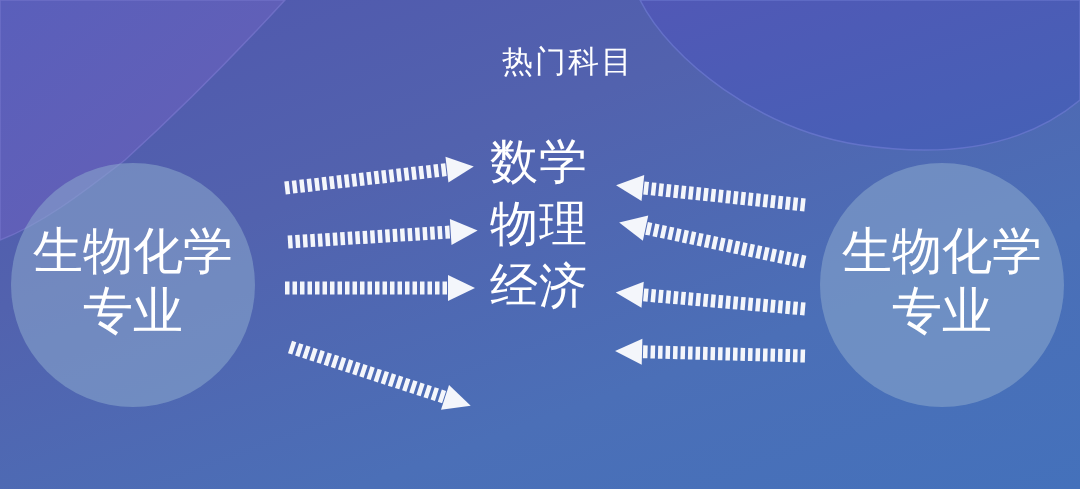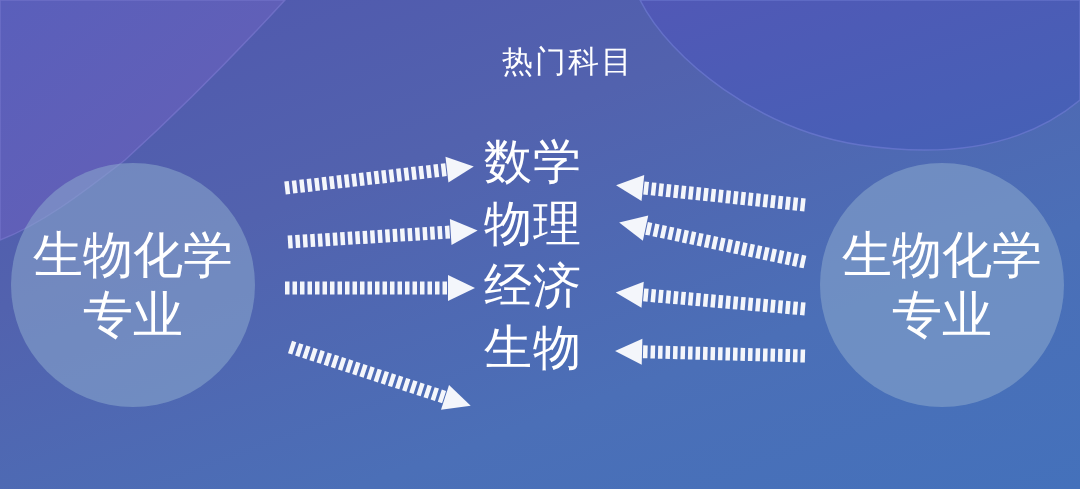--- a/index.html
+++ b/index.html
@@ -12,29 +12,29 @@
   .bg-layer { position: absolute; inset: 0; }
   .bg-layer svg { width: 1080px; height: 489px; display: block; }
   .title {
     position: absolute; left: 0; width: 1080px; top: 30px;
     text-align: center; font-size: 31px; line-height: 62px; letter-spacing: 2px; padding-left: 28px;
   }
   .circle {
     position: absolute; width: 244px; height: 244px; border-radius: 50%;
     background: rgba(140, 170, 205, 0.55);
     display: flex; flex-direction: column; align-items: center; justify-content: center;
-    font-size: 50px; line-height: 60px; text-align: center;
+    font-size: 50px; line-height: 60px; text-align: center; font-family: Liberation Mono, monospace;
   }
   .circle-left { left: 11px; top: 163px; }
   .circle-right { left: 820px; top: 163px; }
   .subjects {
     position: absolute; left: 478px; top: 130px; width: 110px;
   }
   .subject {
-    font-size: 48px; line-height: 62px; height: 62px; text-align: center; letter-spacing: 1px;
+    font-size: 48px; line-height: 62px; height: 62px; text-align: right; letter-spacing: 1px;
   }
   .arrows { position: absolute; inset: 0; pointer-events: none; }
   .arrows svg { width: 1080px; height: 489px; }
 </style>
 </head>
 <body>
 
 <div class="bg-layer">
   <svg viewBox="0 0 1080 489" xmlns="http://www.w3.org/2000/svg">
     <defs>
@@ -63,21 +63,20 @@
 
 <div class="circle circle-right">
   <div>生物化学</div>
   <div>专业</div>
 </div>
 
 <div class="subjects">
   <div class="subject">数学</div>
   <div class="subject">物理</div>
   <div class="subject">经济</div>
-  <div class="subject">生物</div>
 </div>
 
 <div class="arrows">
   <svg viewBox="0 0 1080 489" xmlns="http://www.w3.org/2000/svg">
     <defs>
 
       <g id="arrowR">
         <line x1="0" y1="0" x2="165" y2="0" stroke="#f4f6fb" stroke-width="13" stroke-dasharray="4.5 3"></line>
         <polygon points="163,-13 190,0 163,13" fill="#f4f6fb"></polygon>
       </g>

